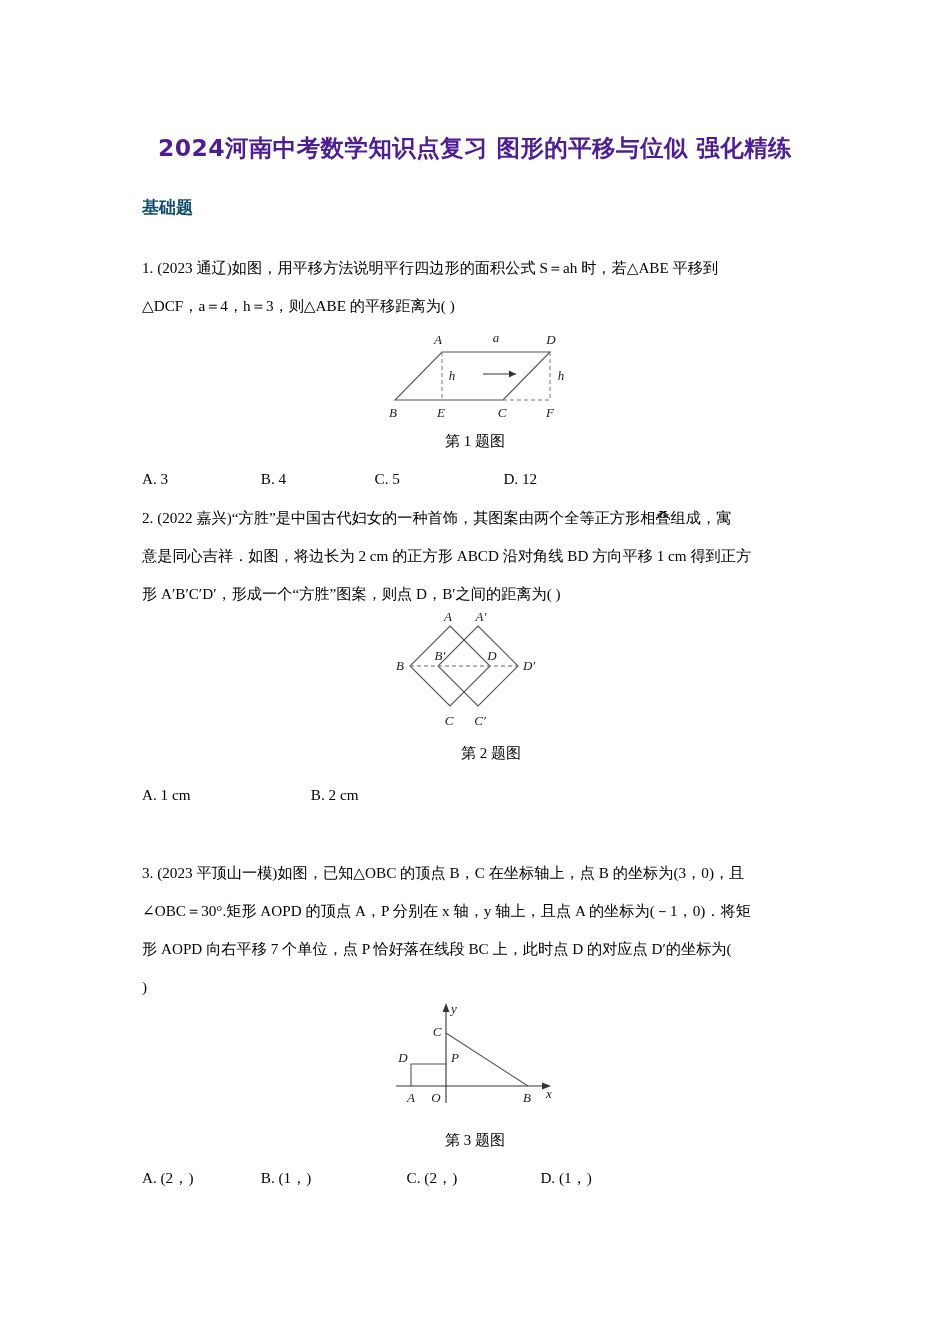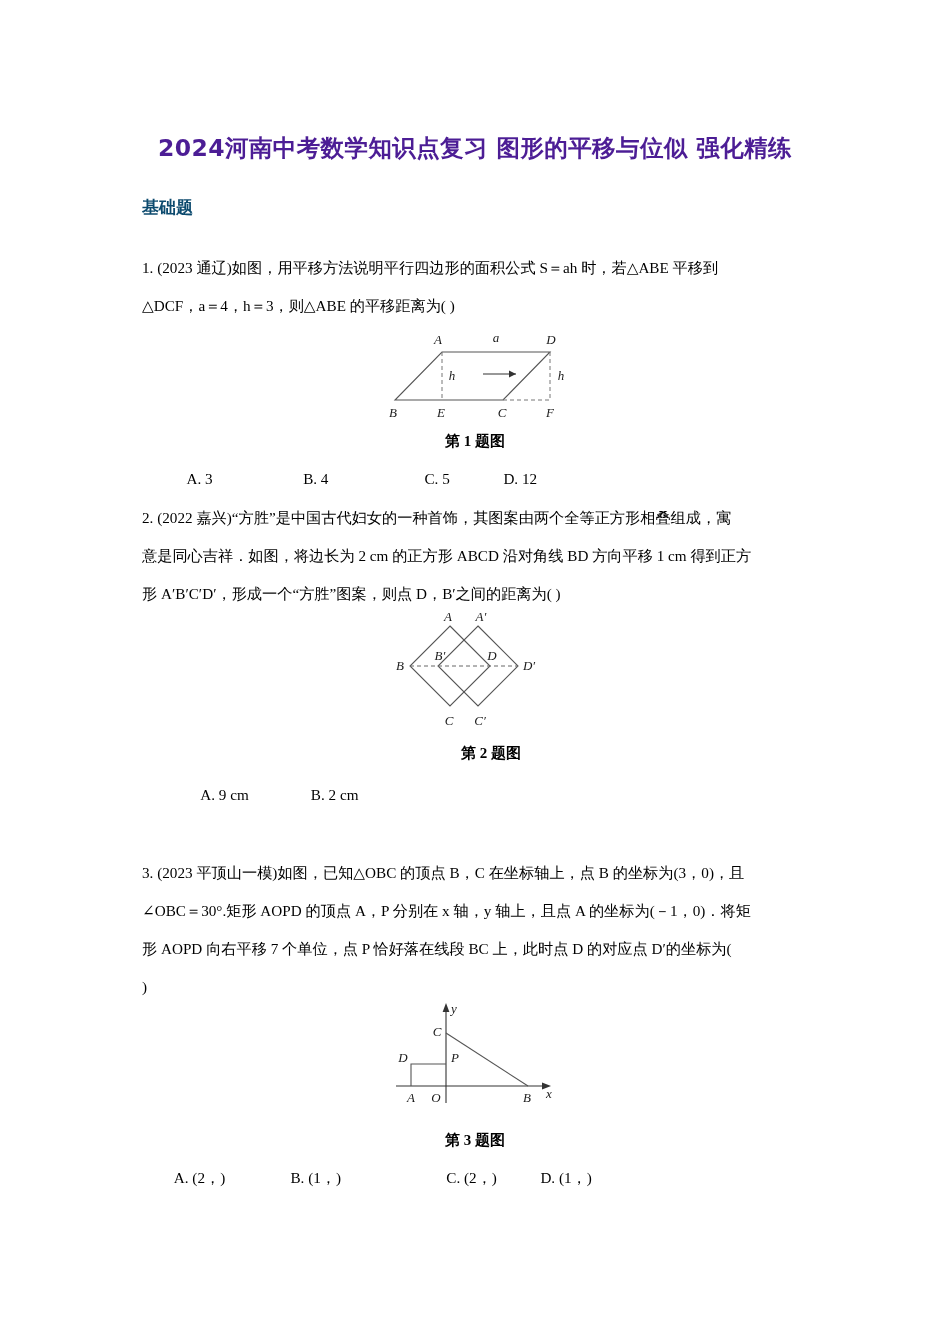--- a/index.html
+++ b/index.html
@@ -63,33 +63,32 @@
     line-height: 38px;
   }
 
   
   .fig-caption {
     position: absolute;
     width: 950px;
     left: 0;
     text-align: center;
     font-size: 15px;
-    font-weight: bold;
   }
 
   
   .opt-row {
     position: absolute;
     left: 142px;
     font-size: 15.2px;
     height: 30px;
     line-height: 30px;
     white-space: nowrap;
   }
-  .opt { display: inline-block; text-align: center; }
+  .opt { display: inline-block; }
 
   
   .figure {
     position: absolute;
   }
   .figure svg { display: block; }
   .flab {
     font-family: "Liberation Serif", serif;
     font-style: italic;
     font-size: 13px;
@@ -167,21 +166,21 @@
       <text class="flab" x="104" y="52" text-anchor="middle">D</text>
       <text class="flab" x="141" y="62" text-anchor="middle">D′</text>
       <text class="flab" x="61" y="117" text-anchor="middle">C</text>
       <text class="flab" x="92" y="117" text-anchor="middle">C′</text>
     </svg>
   </div>
 
   <div class="fig-caption" style="top:744px;margin-left:16px;">第 2 题图</div>
 
   <div class="opt-row" style="top:780px;">
-    <span class="opt" style="width:165px;">A. 9 cm</span>
+    <span class="opt" style="width:165px;">A. 1 cm</span>
     <span class="opt">B. 2 cm</span>
   </div>
 
   <div class="q-block" style="top:854px;">
     <span class="q-line">3. (2023 平顶山一模)如图，已知△OBC 的顶点 B，C 在坐标轴上，点 B 的坐标为(3，0)，且</span>
     <span class="q-line">∠OBC＝30°.矩形 AOPD 的顶点 A，P 分别在 x 轴，y 轴上，且点 A 的坐标为(－1，0)．将矩</span>
     <span class="q-line">形 AOPD 向右平移 7 个单位，点 P 恰好落在线段 BC 上，此时点 D 的对应点 D′的坐标为(</span>
     <span class="q-line">)</span>
   </div>
 

